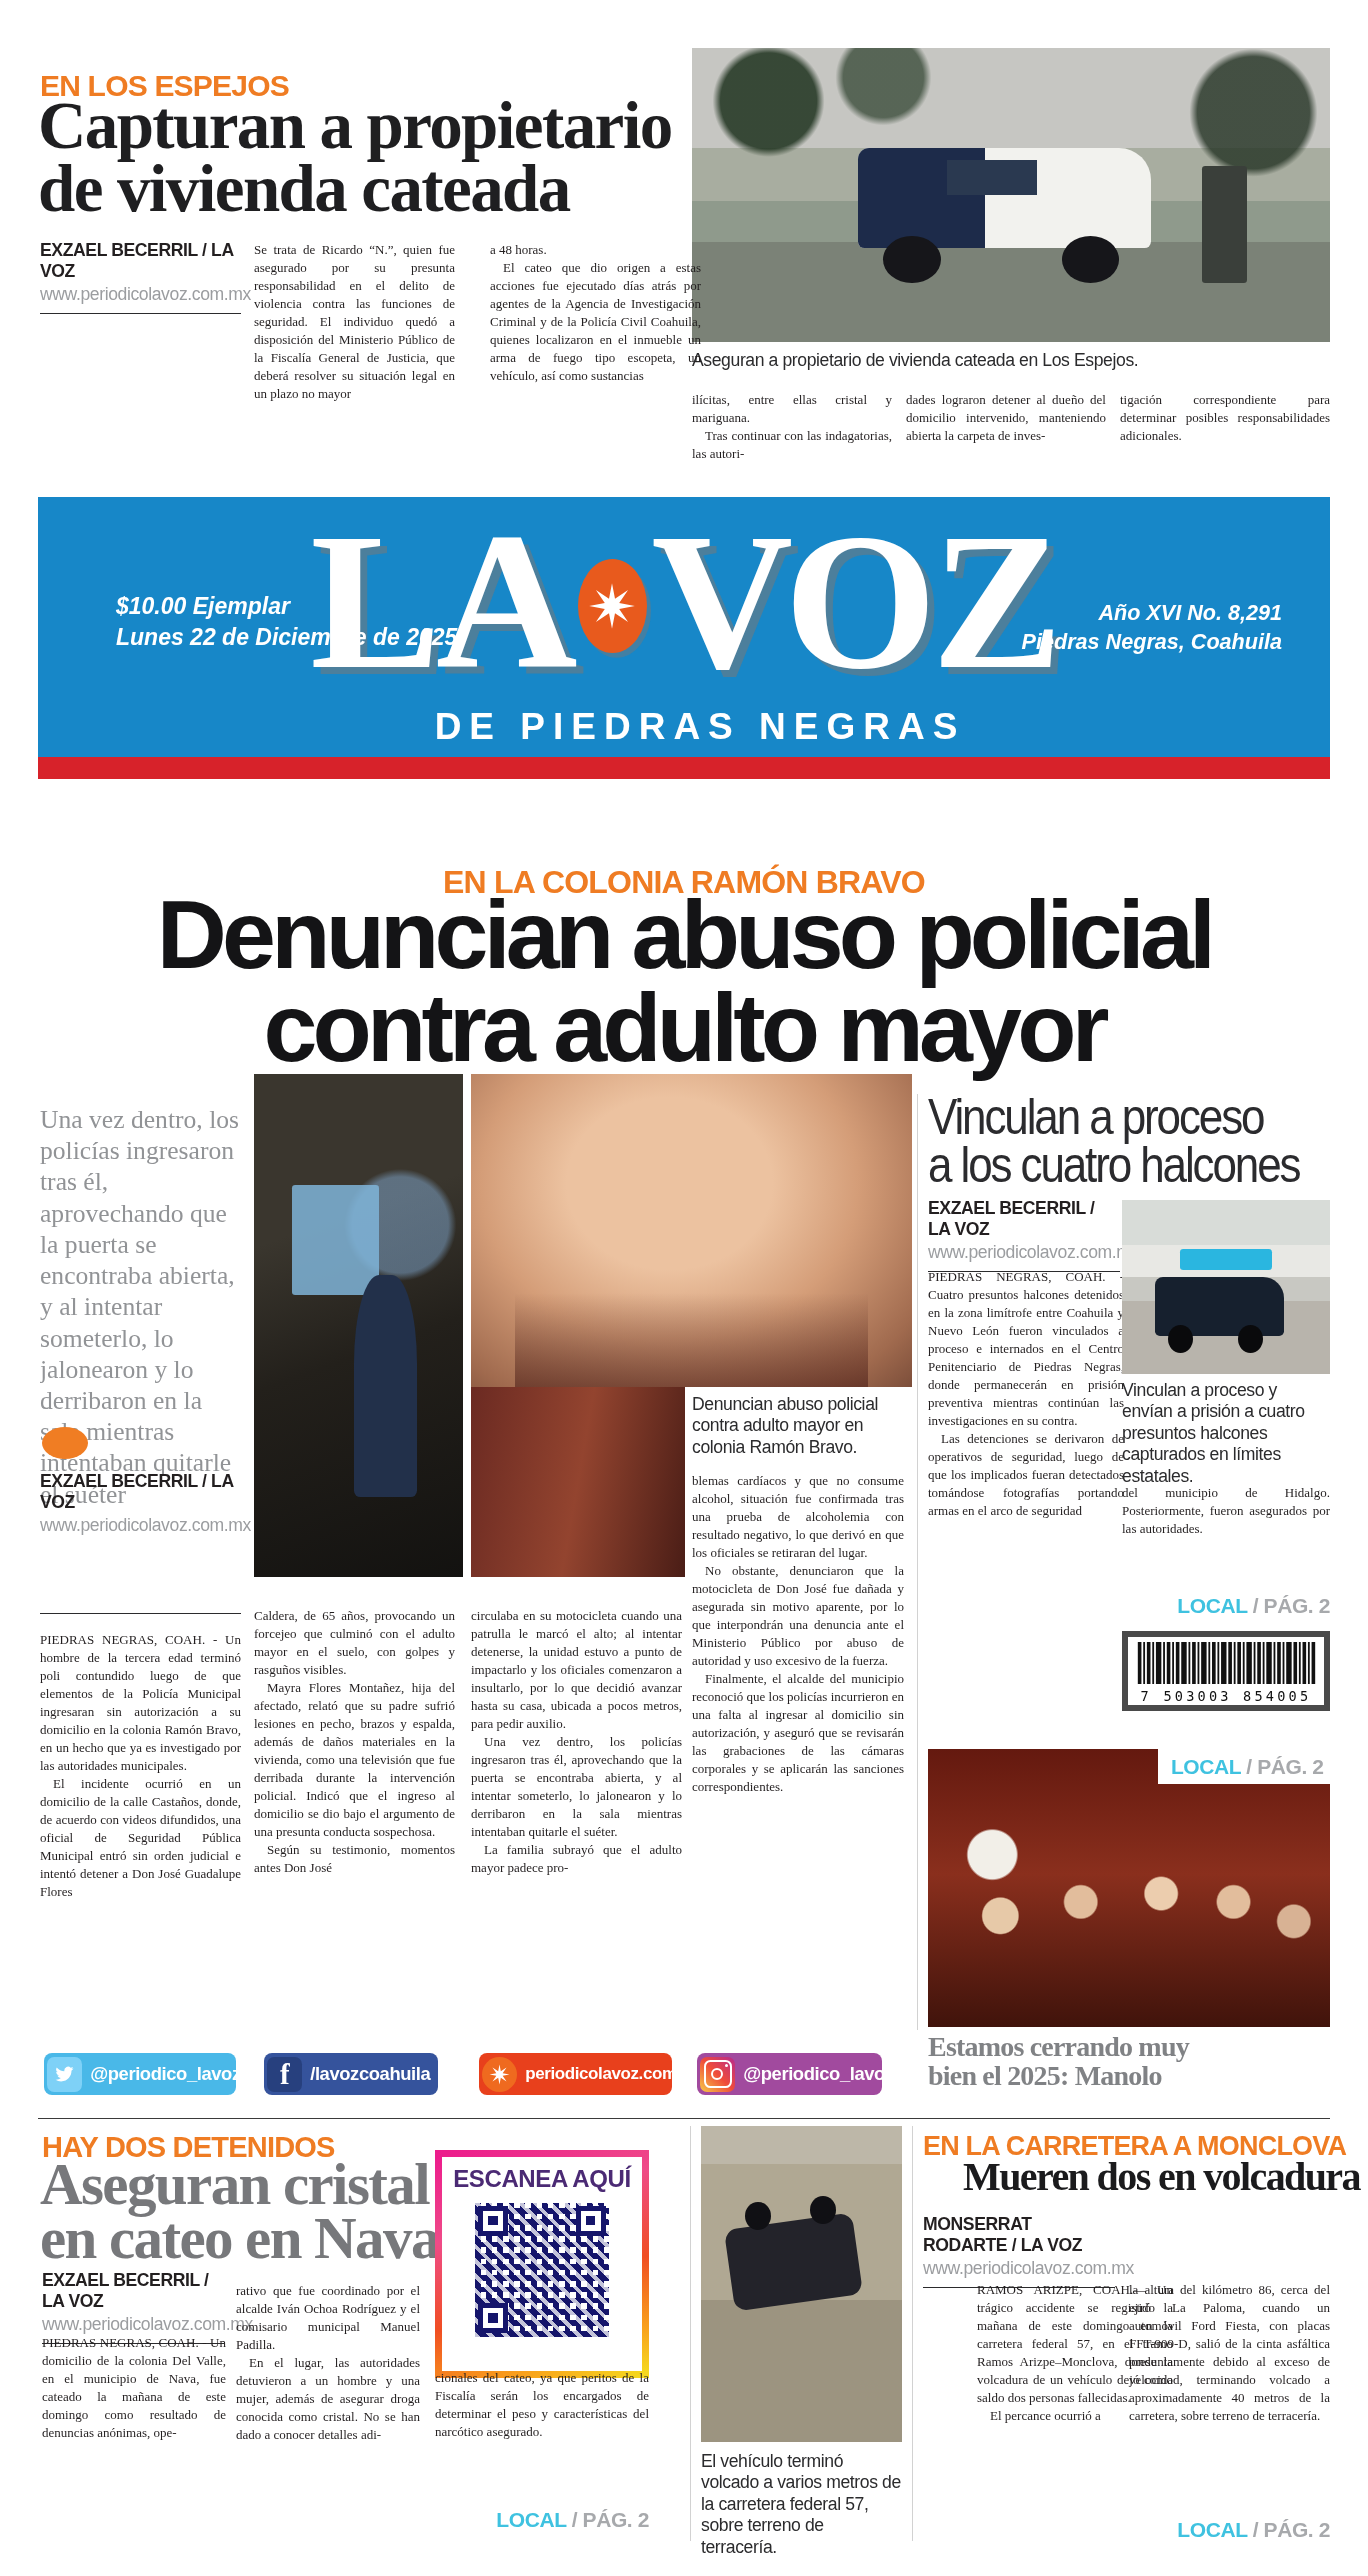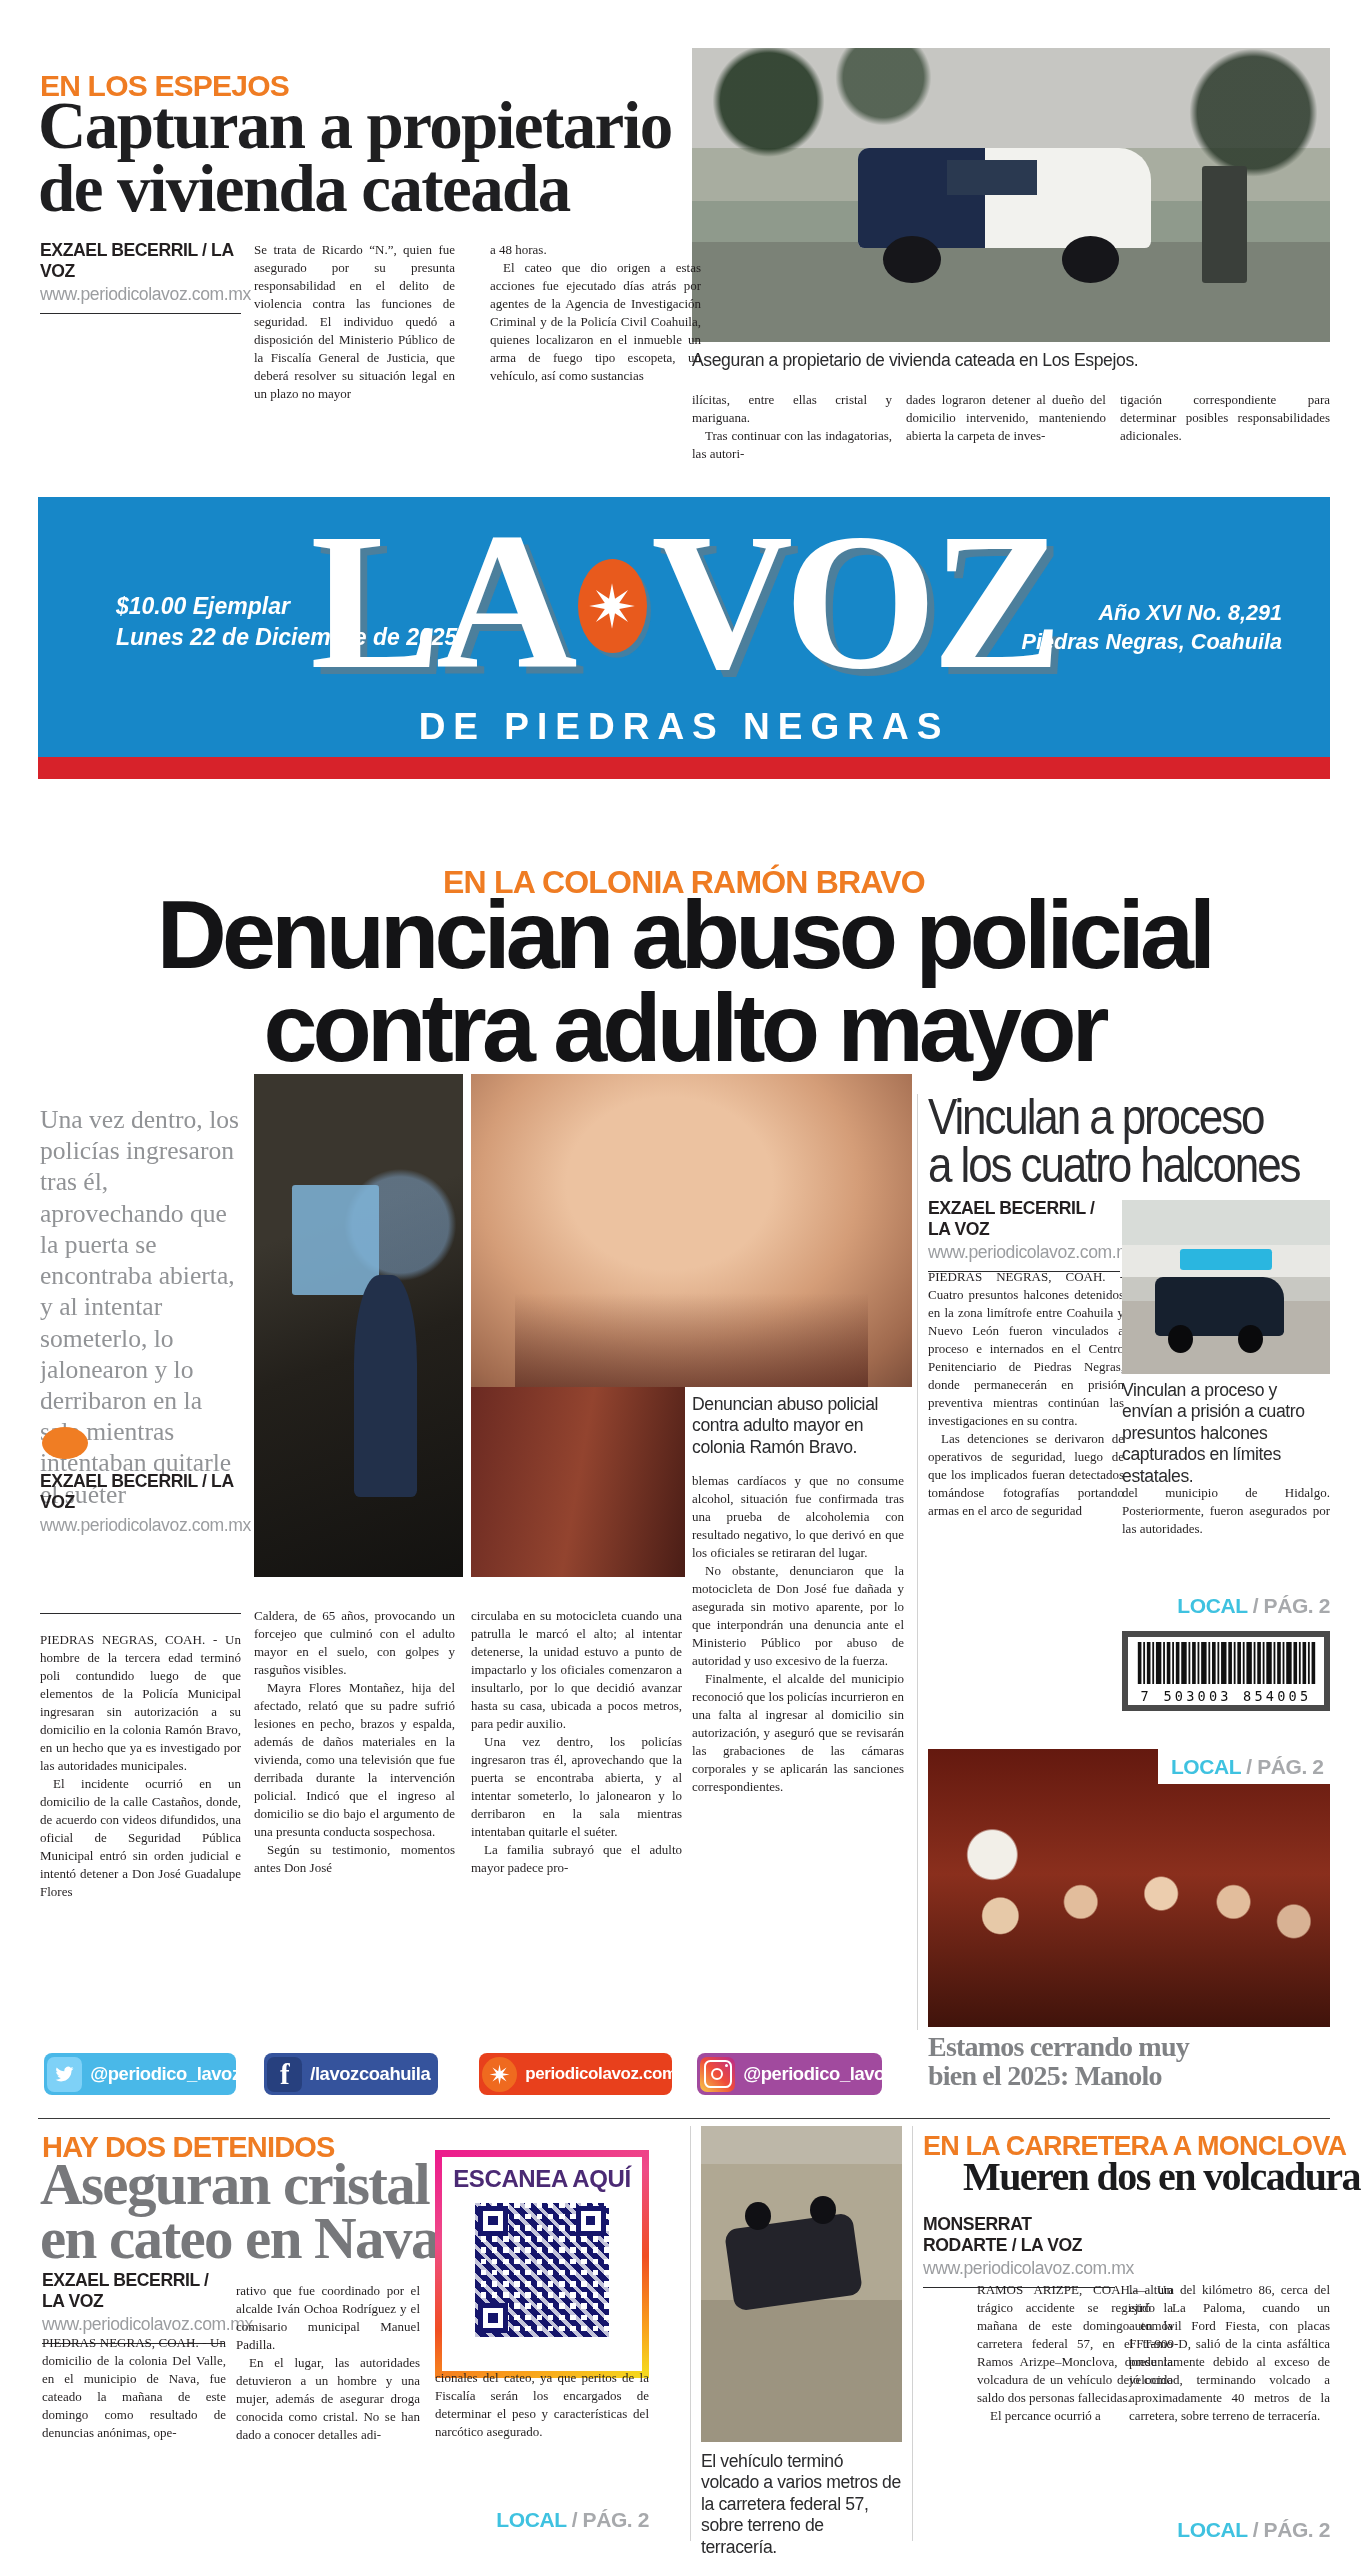--- a/index.html
+++ b/index.html
@@ -19,21 +19,21 @@
   .localpag .pg{color:#a7a9ac;}
   .vrule{width:0.8px;background:#d2d2d2;}
   
   .mast{background:#1787c8;}
   .mast-logo{width:100%;text-align:center;color:#fff;font-weight:900;font-size:196px;line-height:1;
     letter-spacing:-4.8px;text-shadow:7.2px 7.2px 0 rgba(120,120,120,0.55);}
   .logo-star{display:inline-block;width:69px;height:94px;background:#e85a1d;border-radius:50%;
     vertical-align:14.4px;margin:0 4.8px;text-shadow:none;box-shadow:4px 4.8px 0 rgba(120,120,120,0.45);position:relative;}
   .logo-star svg{position:absolute;left:10.4px;top:23px;}
   .mast-tag{width:100%;text-align:center;color:#fff;font-family:"Liberation Sans",sans-serif;
-    font-weight:700;font-size:37px;letter-spacing:8px;}
+    font-weight:700;font-size:37px;letter-spacing:8px;padding-left:16px;}
   .mast-side{font-family:"Liberation Sans",sans-serif;font-weight:700;font-style:italic;color:#fff;
     font-size:23px;line-height:1.35;}
   .red-stripe{background:#d7222a;}
   
   .main-head{font-family:"Liberation Sans",sans-serif;font-weight:700;font-size:97px;line-height:0.96;
     letter-spacing:-4.8px;color:#141416;text-align:center;white-space:pre-line;}
   .light-head{font-family:"Liberation Sans",sans-serif;font-weight:400;font-size:50px;line-height:0.95;
     letter-spacing:-2.4px;color:#2b2b2e;white-space:pre-line;transform:scaleX(0.88);transform-origin:left top;}
   .pullquote{font-size:25.6px;line-height:1.22;color:#919396;}
   .gray-head{font-weight:700;color:#77787b;line-height:0.92;letter-spacing:-1.6px;white-space:pre-line;}

